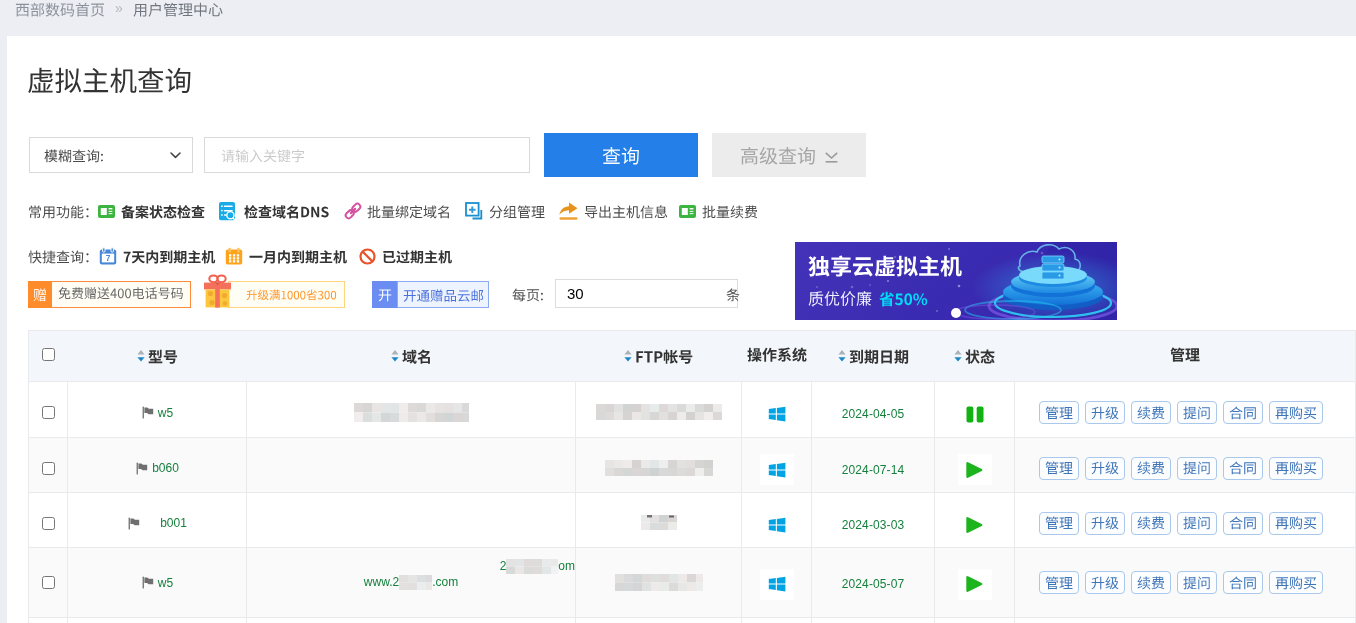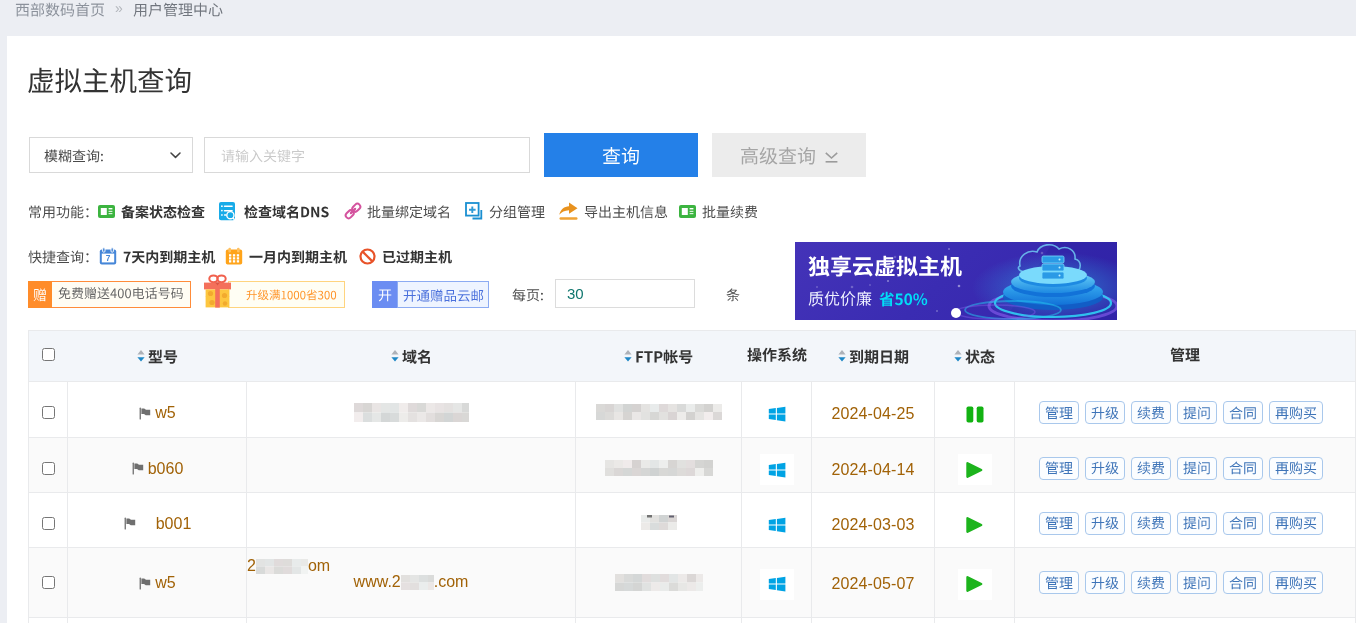--- a/index.html
+++ b/index.html
@@ -9,21 +9,21 @@
 .ctl{position:absolute;display:flex;align-items:center}
 .btnA{display:inline-flex;align-items:center;justify-content:center;height:23px;border:1px solid #a9c8ec;border-radius:4px;background:#fbfdff;padding:0 5px;margin:0 3px}
 table{border-collapse:collapse;table-layout:fixed;width:1327px}
 th,td{border:1px solid #e9eaec;text-align:center;vertical-align:middle;overflow:hidden}
 th{background:#f3f6fa;height:51px;border-left:none;border-right:none}
 th:first-child{border-left:1px solid #e9eaec}th:last-child{border-right:1px solid #e9eaec}
 .r1 td,.r2 td,.r3 td{padding-top:9px}
 .r4 td{padding-top:3px}
 .r1{height:56px}.r2{height:55px}.r3{height:55px}.r4{height:70px}
 .even{background:#fafafa}
-.lat{font-size:16px;color:#a16207}
+.lat{font-size:12px;color:#15803d}
 .wbox{display:inline-flex;align-items:center;justify-content:center;background:#fff;width:34px;height:31px}
 </style><title>虚拟主机查询</title></head><body>
 <svg width="0" height="0" style="position:absolute">
     <defs>
       <g id="b0">
         <path fill="#3e74b8" d="M3.7 16H11.1V16.9H3.7ZM1.4 8.4H12.8V10.7H11.8V9.2H2.4V10.7H1.4ZM3.7 10.1H11.1V12.9H3.7V12.1H10.1V10.9H3.7ZM3.7 13.9H11.8V17.3H10.8V14.7H3.7ZM3 10.1H4V17.3H3ZM6.2 7.5 7.1 7.3Q7.3 7.6 7.5 8Q7.7 8.3 7.7 8.6L6.8 8.8Q6.7 8.6 6.5 8.2Q6.3 7.8 6.2 7.5ZM2.3 5.6H6.8V6.4H2.3ZM8.2 5.6H13.2V6.4H8.2ZM2.3 4.4 3.4 4.6Q3.1 5.6 2.6 6.5Q2.1 7.4 1.5 8.1Q1.4 8 1.2 7.9Q1.1 7.8 0.9 7.7Q0.7 7.6 0.6 7.6Q1.2 7 1.6 6.1Q2.1 5.3 2.3 4.4ZM8.3 4.4 9.3 4.6Q9 5.4 8.6 6.2Q8.2 7 7.8 7.6Q7.7 7.5 7.5 7.4Q7.4 7.3 7.2 7.2Q7 7.1 6.9 7.1Q7.4 6.6 7.7 5.9Q8.1 5.2 8.3 4.4ZM3.5 6.2 4.3 5.9Q4.6 6.3 4.9 6.8Q5.1 7.3 5.2 7.6L4.4 7.9Q4.2 7.6 4 7.1Q3.7 6.6 3.5 6.2ZM9.5 6.2 10.3 5.9Q10.6 6.3 10.9 6.8Q11.3 7.2 11.4 7.6L10.6 8Q10.4 7.6 10.1 7.1Q9.8 6.6 9.5 6.2Z M20.7 8.6V10.4H25.9V8.6ZM20.7 6V7.8H25.9V6ZM19.7 5.1H26.9V11.4H19.7ZM19.5 13H27.1V14H19.5ZM18.5 15.9H27.5V16.9H18.5ZM14.6 5.4H19V6.4H14.6ZM14.8 9.4H18.8V10.4H14.8ZM14.5 14.8Q15.1 14.6 15.8 14.4Q16.5 14.2 17.3 13.9Q18.1 13.7 18.9 13.4L19.1 14.4Q18 14.8 16.8 15.2Q15.7 15.6 14.8 15.9ZM16.4 5.8H17.4V14.5L16.4 14.7ZM22.8 5.5H23.7V10.9H23.8V16.3H22.7V10.9H22.8Z"></path>
       </g>
       <g id="b1">
         <path fill="#3e74b8" d="M3.9 6.3H4.9V10.2Q4.9 11.2 4.8 12.2Q4.7 13.2 4.3 14.1Q4 15 3.3 15.8Q2.5 16.7 1.3 17.3Q1.2 17.2 1.1 17.1Q1 16.9 0.8 16.8Q0.7 16.6 0.6 16.6Q1.7 15.9 2.4 15.2Q3 14.4 3.3 13.6Q3.7 12.8 3.8 12Q3.9 11.1 3.9 10.2ZM9.2 4.7H10.3V17.3H9.2ZM0.7 10.1H13.3V11.1H0.7ZM6.9 4.7 7.7 5.5Q6.9 6 5.8 6.3Q4.7 6.7 3.5 7.1Q2.3 7.4 1.2 7.6Q1.2 7.5 1.1 7.2Q0.9 7 0.8 6.8Q1.9 6.5 3.1 6.2Q4.2 5.9 5.2 5.5Q6.2 5.1 6.9 4.7Z M21.2 5.7 22.2 5.8Q22.1 8.3 21.9 10.4Q21.6 12.6 21.1 14.3Q20.5 16 19.5 17.3Q19.4 17.3 19.3 17.1Q19.1 17 18.9 16.9Q18.7 16.8 18.6 16.7Q19.6 15.5 20.1 13.9Q20.7 12.2 20.9 10.2Q21.1 8.1 21.2 5.7ZM19.6 5.3H25.1V6.3H19.6ZM24.2 9.2H26.2V10.1H23.9ZM25.9 9.2H26.1L26.3 9.1L27 9.4Q26.5 11.4 25.7 13Q24.9 14.5 23.8 15.6Q22.6 16.7 21.3 17.3Q21.2 17.2 21.1 17.1Q21 16.9 20.8 16.8Q20.7 16.6 20.6 16.5Q21.9 15.9 22.9 15Q24 14 24.8 12.6Q25.5 11.2 25.9 9.4ZM22 9Q22.4 10.6 23.2 12.1Q24 13.6 25.1 14.7Q26.2 15.8 27.5 16.4Q27.4 16.5 27.3 16.7Q27.1 16.8 27 17Q26.9 17.2 26.8 17.3Q25.4 16.6 24.3 15.4Q23.2 14.2 22.4 12.6Q21.6 11 21.1 9.3ZM24.7 5.3H25.8Q25.6 6.1 25.3 7Q25.1 7.9 24.8 8.7Q24.6 9.5 24.4 10.1H23.3Q23.6 9.5 23.8 8.7Q24.1 7.8 24.3 7Q24.5 6.1 24.7 5.3ZM14.9 13.7Q14.8 13.6 14.8 13.4Q14.7 13.3 14.7 13.1Q14.6 12.9 14.5 12.8Q14.8 12.7 15 12.5Q15.3 12.2 15.6 11.8Q15.8 11.6 16.1 11.2Q16.5 10.7 16.9 10.1Q17.4 9.5 17.8 8.8Q18.2 8.1 18.6 7.4L19.5 7.9Q18.6 9.4 17.6 10.7Q16.6 12.1 15.6 13.2V13.2Q15.6 13.2 15.5 13.2Q15.4 13.3 15.2 13.4Q15.1 13.5 15 13.5Q14.9 13.6 14.9 13.7ZM14.9 13.7 14.8 12.8 15.3 12.4 19.3 11.3Q19.3 11.5 19.3 11.8Q19.3 12 19.4 12.2Q18 12.6 17.1 12.9Q16.3 13.1 15.8 13.3Q15.4 13.4 15.2 13.5Q15 13.6 14.9 13.7ZM14.8 10.3Q14.8 10.2 14.7 10Q14.6 9.8 14.6 9.6Q14.5 9.4 14.4 9.3Q14.6 9.2 14.8 9Q15 8.8 15.3 8.4Q15.4 8.2 15.6 7.8Q15.9 7.4 16.1 6.9Q16.4 6.3 16.7 5.7Q17 5.1 17.2 4.4L18.2 4.9Q17.8 5.8 17.4 6.6Q16.9 7.5 16.4 8.3Q15.9 9.1 15.4 9.7V9.7Q15.4 9.7 15.3 9.8Q15.2 9.8 15.1 9.9Q15 10 14.9 10.1Q14.8 10.2 14.8 10.3ZM14.8 10.3 14.8 9.5 15.3 9.2 17.9 8.9Q17.8 9.1 17.8 9.3Q17.8 9.6 17.8 9.8Q16.9 9.9 16.3 10Q15.8 10 15.5 10.1Q15.2 10.2 15 10.2Q14.9 10.2 14.8 10.3ZM14.6 15.4Q15.2 15.2 16 14.9Q16.7 14.7 17.6 14.3Q18.5 14 19.4 13.7L19.6 14.6Q18.3 15.1 17.1 15.6Q15.8 16.1 14.8 16.4Z"></path>
       </g>
@@ -264,21 +264,21 @@
       <svg width="81" height="20" viewBox="0 0 81 20">
         <path fill="#4a70dc" d="M1.2 5.2H12.4V6.2H1.2ZM0.7 10.1H12.8V11H0.7ZM8.8 5.7H9.8V16.8H8.8ZM4 5.7H5V9.5Q5 10.5 4.9 11.5Q4.8 12.5 4.4 13.4Q4.1 14.4 3.4 15.2Q2.7 16.1 1.5 16.8Q1.4 16.7 1.3 16.6Q1.2 16.4 1 16.3Q0.9 16.2 0.7 16.1Q1.8 15.4 2.5 14.6Q3.1 13.8 3.4 13Q3.8 12.1 3.9 11.2Q4 10.4 4 9.5Z M17 9.4V14.5H16V10.4H14.1V9.4ZM14.4 5.5 15.1 4.9Q15.5 5.2 15.9 5.6Q16.4 6 16.8 6.4Q17.2 6.8 17.4 7.1L16.7 7.8Q16.4 7.5 16 7.1Q15.7 6.7 15.2 6.3Q14.8 5.8 14.4 5.5ZM19.6 6.6 20.2 6Q20.9 6.3 21.6 6.6Q22.3 6.9 23 7.2Q23.7 7.5 24.1 7.7L23.4 8.4Q23 8.1 22.4 7.8Q21.7 7.5 21 7.2Q20.2 6.8 19.6 6.6ZM18.4 7.8H25.4V8.5H19.4V14.7H18.4ZM24.9 7.8H25.9V13.7Q25.9 14.1 25.8 14.3Q25.7 14.5 25.4 14.6Q25.2 14.7 24.7 14.8Q24.3 14.8 23.6 14.8Q23.6 14.6 23.5 14.3Q23.4 14.1 23.3 13.9Q23.8 14 24.2 14Q24.6 14 24.7 14Q24.8 13.9 24.9 13.9Q24.9 13.8 24.9 13.7ZM18.4 4.9H25.1V5.7H18.4ZM18.9 9.7H25.3V10.5H18.9ZM18.9 11.7H25.3V12.5H18.9ZM21.6 8.1H22.6V14.7H21.6ZM24.8 4.9H25L25.2 4.8L25.9 5.3Q25.2 5.9 24.3 6.6Q23.3 7.2 22.4 7.6Q22.3 7.4 22.1 7.3Q22 7.1 21.9 7Q22.4 6.7 23 6.4Q23.5 6.1 24 5.7Q24.5 5.4 24.8 5ZM16.5 14.1Q16.8 14.1 17.1 14.3Q17.4 14.6 18 14.9Q18.7 15.4 19.6 15.5Q20.4 15.6 21.6 15.6Q22.2 15.6 22.8 15.6Q23.5 15.6 24.1 15.5Q24.8 15.5 25.4 15.4Q26.1 15.4 26.6 15.3Q26.5 15.5 26.5 15.7Q26.4 15.8 26.4 16Q26.3 16.2 26.3 16.3Q25.9 16.4 25.4 16.4Q24.8 16.4 24.1 16.4Q23.4 16.4 22.8 16.5Q22.1 16.5 21.5 16.5Q20.3 16.5 19.4 16.3Q18.5 16.2 17.8 15.7Q17.4 15.5 17 15.2Q16.7 15 16.5 15Q16.2 15 16 15.2Q15.7 15.4 15.3 15.8Q15 16.2 14.7 16.6L14 15.8Q14.7 15.1 15.3 14.6Q16 14.1 16.5 14.1Z M34 13.5H38.3V14.3H34ZM33.8 4.6 34.6 4.3Q34.9 4.7 35.1 5.1Q35.3 5.5 35.4 5.9L34.6 6.2Q34.5 5.9 34.3 5.4Q34 5 33.8 4.6ZM37.8 4.3 38.7 4.7Q38.4 5.2 38.1 5.7Q37.7 6.2 37.4 6.6L36.7 6.3Q36.9 6 37.1 5.7Q37.3 5.3 37.5 5Q37.7 4.6 37.8 4.3ZM29.8 6.7H30.6V10.6Q30.6 11.3 30.5 12.1Q30.5 13 30.2 13.8Q30 14.6 29.4 15.4Q28.9 16.1 28.1 16.7Q28 16.6 27.8 16.4Q27.7 16.2 27.5 16.1Q28.3 15.6 28.8 14.9Q29.3 14.2 29.5 13.5Q29.7 12.7 29.8 12Q29.8 11.2 29.8 10.6ZM30.4 13.9 31 13.5Q31.3 13.8 31.7 14.2Q32 14.6 32.3 15Q32.5 15.4 32.7 15.7L32.1 16.2Q31.9 15.9 31.6 15.5Q31.3 15.1 31 14.7Q30.7 14.3 30.4 13.9ZM28.2 5H32.4V13.3H31.6V5.8H28.9V13.3H28.2ZM33.5 11.5H38.8V16.6H37.9V12.3H34.3V16.7H33.5ZM34 15.4H38.4V16.1H34ZM35.8 6.5H36.5V10.4H35.8ZM33.8 6.9V10.1H38.5V6.9ZM33 6.1H39.3V10.8H33ZM34 7.6 34.5 7.4Q34.8 7.9 35.1 8.5Q35.3 9.1 35.4 9.4L34.8 9.7Q34.7 9.3 34.5 8.7Q34.2 8.1 34 7.6ZM37.6 7.4 38.3 7.6Q38.1 8.2 37.8 8.7Q37.5 9.3 37.3 9.7L36.8 9.5Q36.9 9.2 37.1 8.8Q37.2 8.4 37.4 8.1Q37.5 7.7 37.6 7.4Z M44.6 5.9V8.5H50V5.9ZM43.6 4.9H51V9.4H43.6ZM41.6 10.9H46.4V16.7H45.4V11.8H42.6V16.8H41.6ZM47.9 10.9H53V16.7H52V11.8H48.9V16.8H47.9ZM42.1 15.1H45.8V16H42.1ZM48.4 15.1H52.4V16H48.4Z M56.2 5.4H65.4V6.5H56.2ZM54.8 9.3H66.8V10.3H54.8ZM62.4 12 63.3 11.5Q63.9 12.3 64.5 13.1Q65.1 14 65.6 14.8Q66.1 15.6 66.5 16.3L65.5 16.8Q65.2 16.2 64.7 15.3Q64.1 14.5 63.5 13.6Q62.9 12.7 62.4 12ZM55.9 16.3Q55.9 16.2 55.8 16Q55.7 15.8 55.7 15.5Q55.6 15.3 55.5 15.2Q55.8 15.1 56 14.8Q56.2 14.6 56.6 14.2Q56.7 14 57 13.5Q57.4 13 57.8 12.4Q58.2 11.8 58.6 11Q59 10.3 59.3 9.5L60.5 9.9Q60 11 59.3 12Q58.7 13.1 58 14Q57.4 14.9 56.7 15.6V15.7Q56.7 15.7 56.6 15.7Q56.5 15.8 56.3 15.9Q56.1 16 56 16.1Q55.9 16.2 55.9 16.3ZM55.9 16.3 55.9 15.4 56.7 15 64.8 14.4Q64.9 14.6 64.9 14.9Q65 15.2 65 15.3Q63.1 15.5 61.7 15.6Q60.3 15.8 59.3 15.8Q58.4 15.9 57.8 16Q57.2 16 56.8 16.1Q56.4 16.1 56.2 16.2Q56.1 16.2 55.9 16.3Z M68.6 6.4H74.6V15.7H73.7V7.3H69.5V15.9H68.6ZM69.1 10.2H74V11H69.1ZM69.1 14.1H74V15H69.1ZM71.2 4.4H72.1V6.9H72.1V14.8H71.2V6.9H71.2ZM76 5.1H79.5V6H76.8V16.8H76ZM79.3 5.1H79.5L79.6 5L80.3 5.5Q79.9 6.4 79.5 7.5Q79 8.6 78.6 9.5Q79.5 10.5 79.8 11.3Q80.1 12.1 80.1 12.8Q80.1 13.4 80 13.9Q79.9 14.3 79.5 14.6Q79.3 14.7 79.1 14.7Q78.9 14.8 78.7 14.8Q78.4 14.9 78.1 14.9Q77.8 14.9 77.5 14.8Q77.5 14.6 77.4 14.4Q77.3 14.1 77.2 13.9Q77.5 13.9 77.8 13.9Q78.1 13.9 78.3 13.9Q78.4 13.9 78.6 13.9Q78.7 13.8 78.8 13.8Q79 13.6 79.1 13.4Q79.2 13.1 79.2 12.7Q79.2 12.1 78.9 11.3Q78.5 10.6 77.6 9.7Q77.8 9.1 78.1 8.5Q78.3 8 78.5 7.4Q78.7 6.8 78.9 6.3Q79.1 5.8 79.3 5.4Z"></path>
       </svg>
     </span>
   </div>
 <div class="ctl" style="left:512px;top:281px;height:27px">
     <svg width="32" height="21" viewBox="0 0 32 21">
       <path fill="#4a4a4a" d="M3.6 8.2H10.9V9.2H3.6ZM2.6 14.5H12.9V15.5H2.6ZM3.2 5.9H12.9V6.8H3.2ZM10.5 8.2H11.6Q11.6 8.2 11.6 8.3Q11.6 8.4 11.6 8.5Q11.5 8.7 11.5 8.7Q11.5 10.8 11.4 12.3Q11.3 13.7 11.2 14.7Q11.2 15.6 11 16.1Q10.9 16.6 10.7 16.8Q10.5 17.1 10.3 17.2Q10.1 17.3 9.7 17.3Q9.4 17.3 8.9 17.3Q8.4 17.3 7.9 17.3Q7.9 17.1 7.8 16.9Q7.8 16.6 7.7 16.4Q8.2 16.5 8.6 16.5Q9.1 16.5 9.3 16.5Q9.5 16.5 9.6 16.5Q9.7 16.4 9.8 16.3Q9.9 16.1 10 15.7Q10.2 15.2 10.2 14.3Q10.3 13.3 10.4 11.9Q10.5 10.5 10.5 8.4ZM3.1 8.2H4.2Q4.1 9.1 3.9 10.1Q3.8 11.1 3.7 12.1Q3.5 13 3.4 13.9Q3.2 14.8 3.1 15.5H2Q2.2 14.8 2.3 13.9Q2.5 13 2.6 12Q2.8 11 2.9 10Q3 9.1 3.1 8.2ZM3.8 4.4 4.8 4.7Q4.4 5.6 3.9 6.5Q3.3 7.5 2.7 8.3Q2.1 9.1 1.5 9.7Q1.4 9.6 1.2 9.5Q1 9.4 0.9 9.3Q0.7 9.1 0.5 9.1Q1.2 8.5 1.8 7.7Q2.4 7 2.9 6.1Q3.4 5.2 3.8 4.4ZM5.5 9.8 6.1 9.2Q6.5 9.4 7 9.7Q7.5 9.9 7.9 10.2Q8.4 10.5 8.6 10.8L8 11.4Q7.7 11.1 7.3 10.9Q6.9 10.6 6.4 10.3Q5.9 10 5.5 9.8ZM5.1 12.9 5.7 12.3Q6.2 12.5 6.7 12.8Q7.2 13.1 7.7 13.4Q8.1 13.7 8.4 14L7.8 14.7Q7.5 14.4 7.1 14.1Q6.6 13.7 6.1 13.4Q5.6 13.1 5.1 12.9ZM0.6 11.3H3.2V11.4H10.9V11.3H13.4V12.3H10.9V12.3H3.2V12.3H0.6Z M15 5.2H27.1V6.2H15ZM20.4 5.7 21.6 5.9Q21.3 6.5 21 7.2Q20.7 7.8 20.5 8.3L19.5 8.1Q19.7 7.8 19.9 7.4Q20 6.9 20.2 6.5Q20.3 6.1 20.4 5.7ZM20.5 9.7H21.6V12.3Q21.6 12.9 21.4 13.4Q21.3 14 20.9 14.5Q20.6 15.1 19.9 15.6Q19.2 16.1 18.1 16.5Q17 17 15.3 17.3Q15.3 17.2 15.2 17.1Q15.1 16.9 14.9 16.7Q14.8 16.6 14.7 16.5Q16.3 16.2 17.3 15.8Q18.3 15.4 19 15Q19.6 14.5 20 14.1Q20.3 13.6 20.4 13.2Q20.5 12.7 20.5 12.3ZM21.6 14.7 22.2 14Q22.8 14.2 23.5 14.5Q24.2 14.9 24.8 15.2Q25.5 15.6 26.1 15.9Q26.6 16.2 27 16.5L26.4 17.4Q26 17.1 25.4 16.7Q24.9 16.4 24.2 16Q23.6 15.6 22.9 15.3Q22.2 14.9 21.6 14.7ZM16.4 7.9H25.7V14.4H24.6V8.8H17.5V14.4H16.4Z M29.9 10.7Q29.6 10.7 29.3 10.5Q29 10.2 29 9.8Q29 9.3 29.3 9.1Q29.6 8.8 29.9 8.8Q30.3 8.8 30.6 9.1Q30.9 9.3 30.9 9.8Q30.9 10.2 30.6 10.5Q30.3 10.7 29.9 10.7ZM29.9 16.4Q29.6 16.4 29.3 16.1Q29 15.8 29 15.4Q29 15 29.3 14.7Q29.6 14.4 29.9 14.4Q30.3 14.4 30.6 14.7Q30.9 15 30.9 15.4Q30.9 15.8 30.6 16.1Q30.3 16.4 29.9 16.4Z"></path>
     </svg>
   </div>
-<div class="ctl" style="left:555px;top:279px;width:140px;height:29px;border:1px solid #dcdcdc;background:#fff;padding-left:11px;font-size:15px;color:#0f766e">30</div>
+<div class="ctl" style="left:555px;top:279px;width:183px;height:29px;border:1px solid #dcdcdc;background:#fff;padding-left:11px;font-size:15px;color:#000000">30</div>
 <div class="ctl" style="left:726px;top:281px;height:27px">
     <svg width="14" height="21" viewBox="0 0 14 21">
       <path fill="#4a4a4a" d="M4.5 5.7H10.1V6.6H4.5ZM9.8 5.7H10.1L10.2 5.7L11 6.1Q10.3 7.3 9.2 8.2Q8.1 9.1 6.8 9.8Q5.4 10.4 4 10.9Q2.5 11.3 1 11.6Q0.9 11.3 0.8 11.1Q0.6 10.8 0.5 10.6Q1.9 10.4 3.3 10Q4.7 9.7 6 9.1Q7.3 8.5 8.3 7.7Q9.3 6.9 9.8 5.9ZM5.3 4.4 6.4 4.6Q5.7 5.8 4.6 6.9Q3.4 8 1.8 8.9Q1.7 8.8 1.6 8.6Q1.4 8.5 1.3 8.4Q1.2 8.2 1 8.1Q2.1 7.6 2.9 7Q3.7 6.4 4.3 5.7Q4.9 5 5.3 4.4ZM4.5 6.3Q5.3 7.5 6.7 8.3Q8 9.2 9.8 9.7Q11.5 10.3 13.5 10.5Q13.4 10.6 13.3 10.8Q13.1 11 13 11.1Q12.9 11.3 12.9 11.5Q10.9 11.2 9.1 10.6Q7.3 9.9 5.9 9Q4.5 8 3.6 6.7ZM2.1 12.2H11.9V13.1H2.1ZM4.2 13.6 5 14Q4.7 14.5 4.2 15Q3.6 15.6 3.1 16Q2.5 16.5 2 16.8Q2 16.7 1.8 16.5Q1.7 16.4 1.6 16.3Q1.5 16.1 1.3 16.1Q1.8 15.8 2.3 15.4Q2.9 15 3.4 14.5Q3.9 14.1 4.2 13.6ZM6.5 10.7H7.5V16.2Q7.5 16.6 7.4 16.8Q7.3 17 7 17.1Q6.8 17.2 6.3 17.2Q5.9 17.3 5.3 17.3Q5.3 17.1 5.2 16.8Q5.1 16.5 5 16.3Q5.4 16.4 5.8 16.4Q6.1 16.4 6.2 16.4Q6.4 16.3 6.4 16.3Q6.5 16.3 6.5 16.2ZM8.8 14.2 9.6 13.6Q10 14 10.6 14.5Q11.1 14.9 11.5 15.4Q12 15.9 12.3 16.2L11.4 16.9Q11.2 16.5 10.8 16Q10.3 15.5 9.8 15.1Q9.3 14.6 8.8 14.2Z"></path>
     </svg>
   </div>
 <div class="abs" style="left:795px;top:242px;width:322px;height:78px"><svg width="322" height="78" viewBox="0 0 322 78">
 <defs>
 <linearGradient id="bg" x1="0" y1="0" x2="1" y2="0.25">
           <stop offset="0" stop-color="#4433b8"></stop>
           <stop offset="0.55" stop-color="#3a2cb2"></stop>
@@ -478,21 +478,21 @@
             <rect x="90" y="8.0" width="9" height="8.0" fill="rgb(211,210,208)"></rect>
             <rect x="99" y="8.0" width="9" height="8.0" fill="rgb(229,228,226)"></rect>
             <rect x="108" y="8.0" width="9" height="8.0" fill="rgb(242,237,237)"></rect>
             <rect x="117" y="8.0" width="9" height="8.0" fill="rgb(219,216,215)"></rect>
           </svg></td>
         <td><span class="wbox">
             <svg width="20" height="20" viewBox="0 0 20 20">
               <path fill="#00a3e4" d="M1.8 5.1 L8.8 4.1 L8.8 9.6 L1.8 9.6 Z M9.9 3.9 L18.4 2.7 L18.4 9.6 L9.9 9.6 Z M1.8 10.6 L8.8 10.6 L8.8 16.1 L1.8 15.1 Z M9.9 10.6 L18.4 10.6 L18.4 17.5 L9.9 16.3 Z"></path>
             </svg>
           </span></td>
-        <td class="lat" style="letter-spacing:0.1px">2024-04-25</td>
+        <td class="lat" style="letter-spacing:0.1px">2024-04-05</td>
         <td><span class="wbox">
             <svg width="18" height="17" viewBox="0 0 18 17">
               <rect x="0.5" y="0.5" width="6.8" height="16" rx="1.8" fill="#12b212"></rect>
               <rect x="10.7" y="0.5" width="6.8" height="16" rx="1.8" fill="#12b212"></rect>
             </svg>
           </span></td>
         <td style="padding-right:8px"><span class="btnA">
             <svg width="28" height="20" viewBox="0 0 28 20">
               <use href="#b0" y="-1"></use>
             </svg>
@@ -552,21 +552,21 @@
             <rect x="72" y="8.0" width="9" height="8.0" fill="rgb(221,219,217)"></rect>
             <rect x="81" y="8.0" width="9" height="8.0" fill="rgb(221,216,216)"></rect>
             <rect x="90" y="8.0" width="9" height="8.0" fill="rgb(238,238,236)"></rect>
             <rect x="99" y="8.0" width="9" height="8.0" fill="rgb(215,215,213)"></rect>
           </svg></td>
         <td><span class="wbox">
             <svg width="20" height="20" viewBox="0 0 20 20">
               <path fill="#00a3e4" d="M1.8 5.1 L8.8 4.1 L8.8 9.6 L1.8 9.6 Z M9.9 3.9 L18.4 2.7 L18.4 9.6 L9.9 9.6 Z M1.8 10.6 L8.8 10.6 L8.8 16.1 L1.8 15.1 Z M9.9 10.6 L18.4 10.6 L18.4 17.5 L9.9 16.3 Z"></path>
             </svg>
           </span></td>
-        <td class="lat" style="letter-spacing:0.1px">2024-04-14</td>
+        <td class="lat" style="letter-spacing:0.1px">2024-07-14</td>
         <td><span class="wbox">
             <svg width="19" height="18" viewBox="0 0 19 18">
               <path d="M2.5 2.2 L16.2 9 L2.5 15.8 Z" fill="#1db41d" stroke="#1db41d" stroke-width="2.4" stroke-linejoin="round"></path>
             </svg>
           </span></td>
         <td style="padding-right:8px"><span class="btnA">
             <svg width="28" height="20" viewBox="0 0 28 20">
               <use href="#b0" y="-1"></use>
             </svg>
           </span><span class="btnA">
@@ -654,21 +654,21 @@
         <td><input type="checkbox" style="width: 13px; height: 13px; accent-color: rgb(255, 255, 255);"></td>
         <td><div class="vc">
             <svg width="13" height="13" viewBox="0 0 13 13">
               <rect x="1.6" y="0.6" width="1.3" height="12" rx="0.6" fill="#6f6f6f"></rect>
               <path d="M3.4 1.6 H6.2 L8 2.7 H12.2 V8.2 H7.8 L6 7.1 H3.4 Z" fill="#6f6f6f"></path>
             </svg>
             <span class="lat" style="margin-left:4px">w5</span>
           </div></td>
         <td>
           <div class="lat" style="margin-bottom:20px">
-            <div style="display:flex;justify-content:flex-start;align-items:center;height:16px">2<svg width="52" height="15" viewBox="0 0 52 15">
+            <div style="display:flex;justify-content:flex-end;align-items:center;height:16px">2<svg width="52" height="15" viewBox="0 0 52 15">
                 <rect x="0" y="0.0" width="9" height="7.5" fill="rgb(226,227,226)"></rect>
                 <rect x="9" y="0.0" width="9" height="7.5" fill="rgb(226,229,229)"></rect>
                 <rect x="18" y="0.0" width="9" height="7.5" fill="rgb(224,219,219)"></rect>
                 <rect x="27" y="0.0" width="9" height="7.5" fill="rgb(222,220,218)"></rect>
                 <rect x="36" y="0.0" width="9" height="7.5" fill="rgb(232,235,235)"></rect>
                 <rect x="45" y="0.0" width="7" height="7.5" fill="rgb(233,233,231)"></rect>
                 <rect x="0" y="7.5" width="9" height="7.5" fill="rgb(216,218,217)"></rect>
                 <rect x="9" y="7.5" width="9" height="7.5" fill="rgb(233,230,229)"></rect>
                 <rect x="18" y="7.5" width="9" height="7.5" fill="rgb(219,219,217)"></rect>
                 <rect x="27" y="7.5" width="9" height="7.5" fill="rgb(224,219,219)"></rect>

